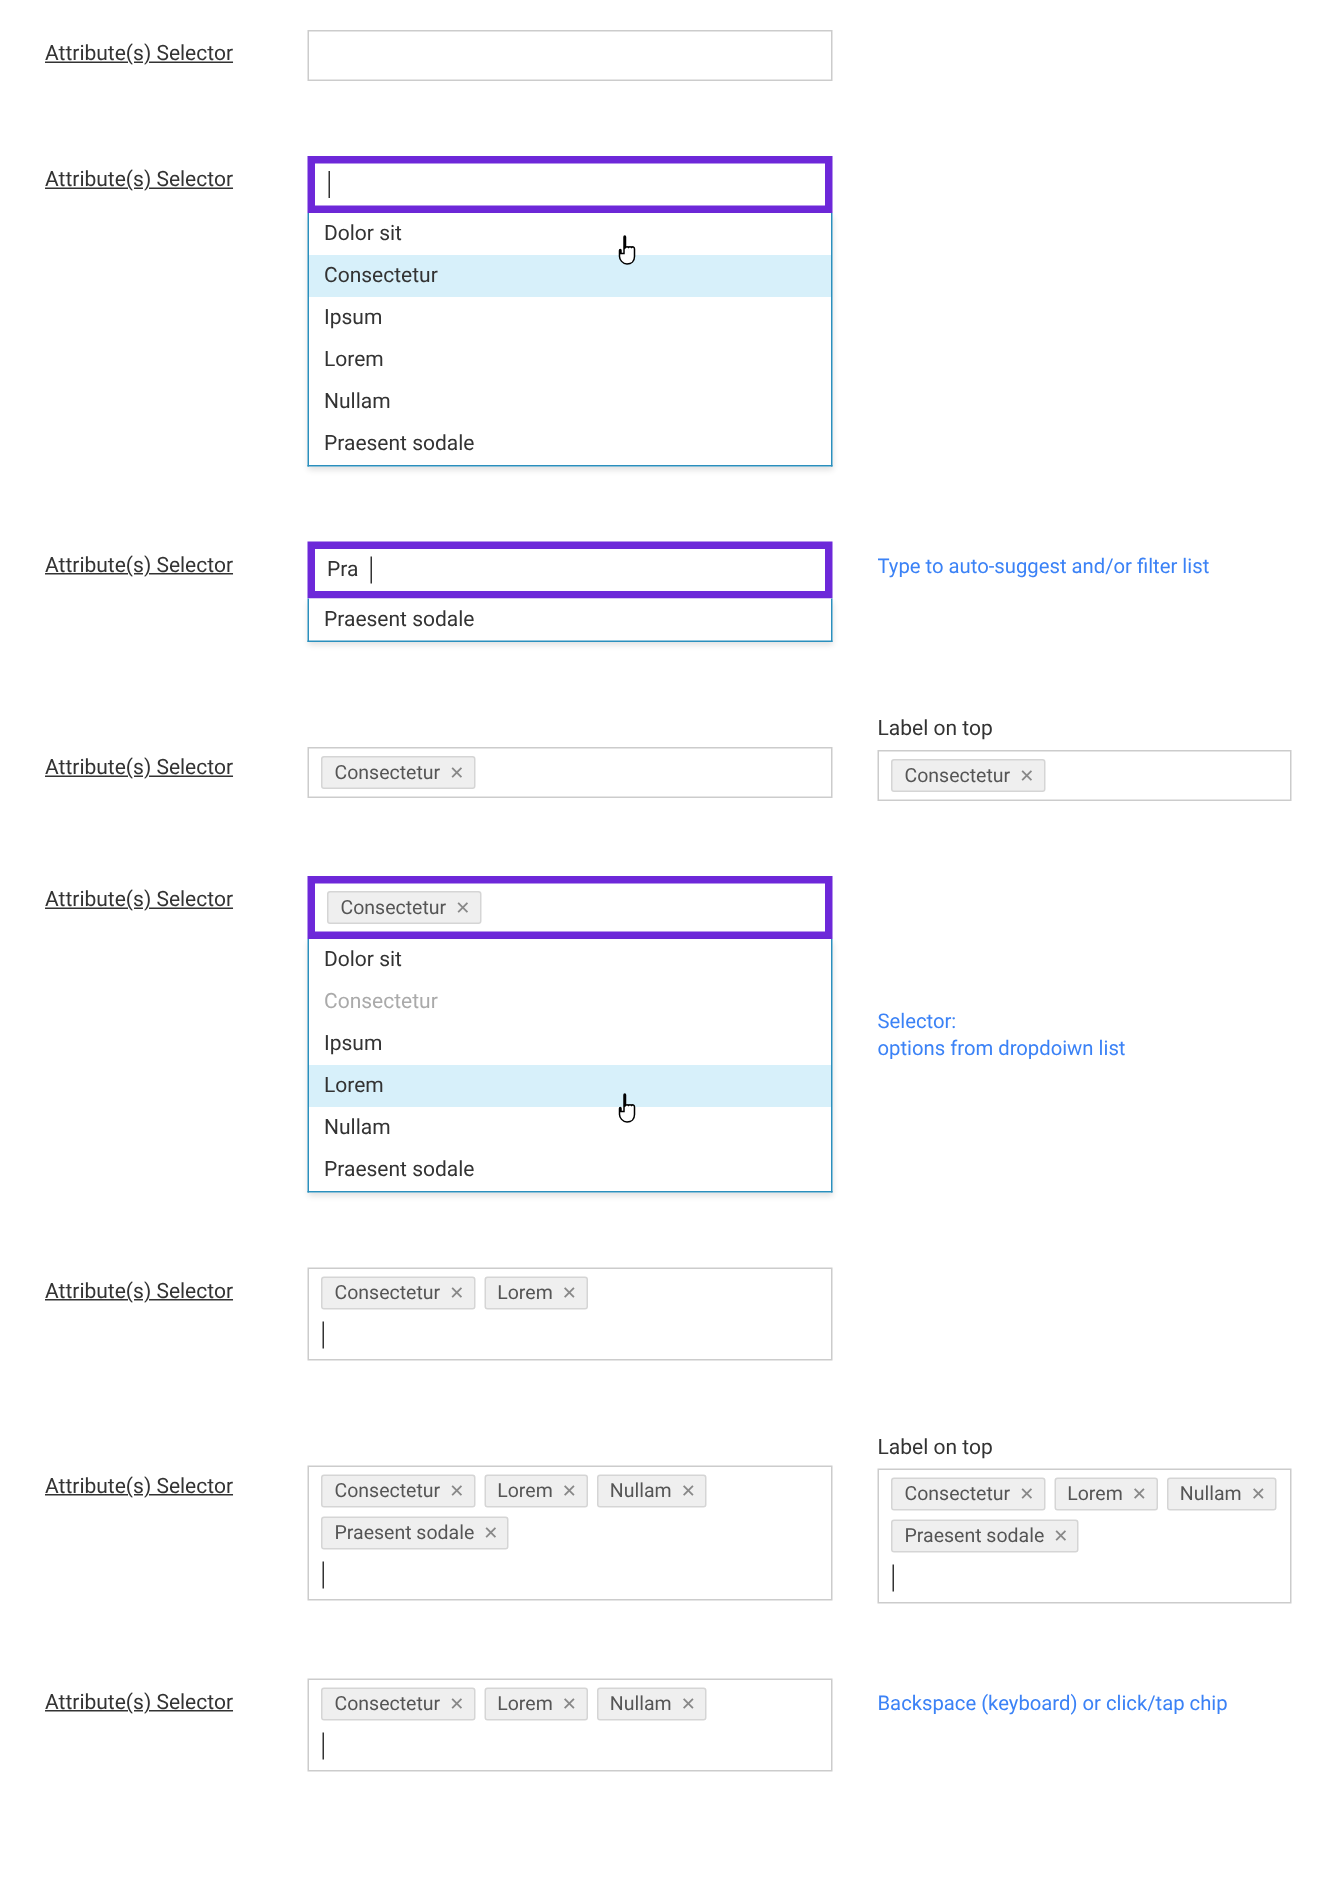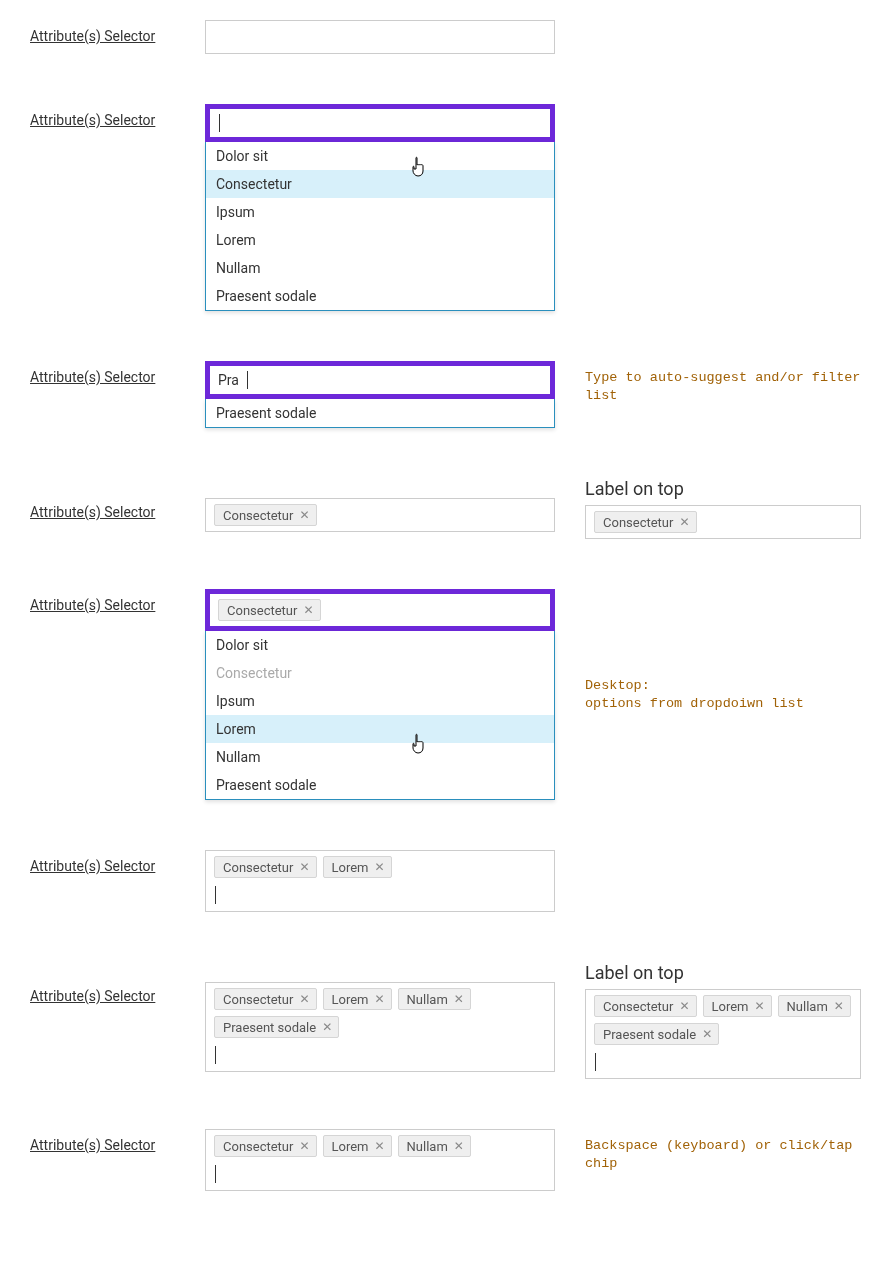--- a/index.html
+++ b/index.html
@@ -29,28 +29,27 @@
     width: 350px;
     flex-shrink: 0;
     position: relative;
   }
   .right-col {
     margin-left: 30px;
     width: 280px;
     flex-shrink: 0;
   }
   .note {
-    color: #a16207;
+    color: #3b82f6;
     font-size: 13.5px;
     line-height: 1.35;
-    font-family: Liberation Mono, monospace;
   }
   .top-label {
     color: #333;
-    font-size: 18px;
+    font-size: 14px;
     margin-bottom: 6px;
   }
 
   .input-box {
     border: 1px solid #ccc;
     min-height: 34px;
     width: 100%;
     background: #fff;
     padding: 5px 8px;
     display: flex;
@@ -201,21 +200,21 @@
       <div class="opt hl">Lorem</div>
       <div class="opt">Nullam</div>
       <div class="opt">Praesent sodale</div>
     </div>
     <svg class="pointer" style="left:205px; top:144px;" viewBox="0 0 18 22">
       <path d="M6 2 C6 1 7 1 7 2 L7 9 C7 9 8 8 9 9 C10 8 11 9 11 9 C12 8 13 9 13 10 L13 15 C13 18 11 20 8 20 C5 20 3 17 3 15 L3 11 C3 10 4 10 4 11 L4 13 L6 13 Z" fill="#fff" stroke="#000" stroke-width="1"></path>
     </svg>
   </div>
   <div class="right-col" style="padding-top:88px;">
     <div class="note">
-      <div>Desktop:</div>
+      <div>Selector:</div>
       <div>options from dropdoiwn list</div>
     </div>
   </div>
 </div>
 
 <div class="row">
   <div class="label-col">Attribute(s) Selector</div>
   <div class="control-col">
     <div class="input-box">
       <span class="chip">

